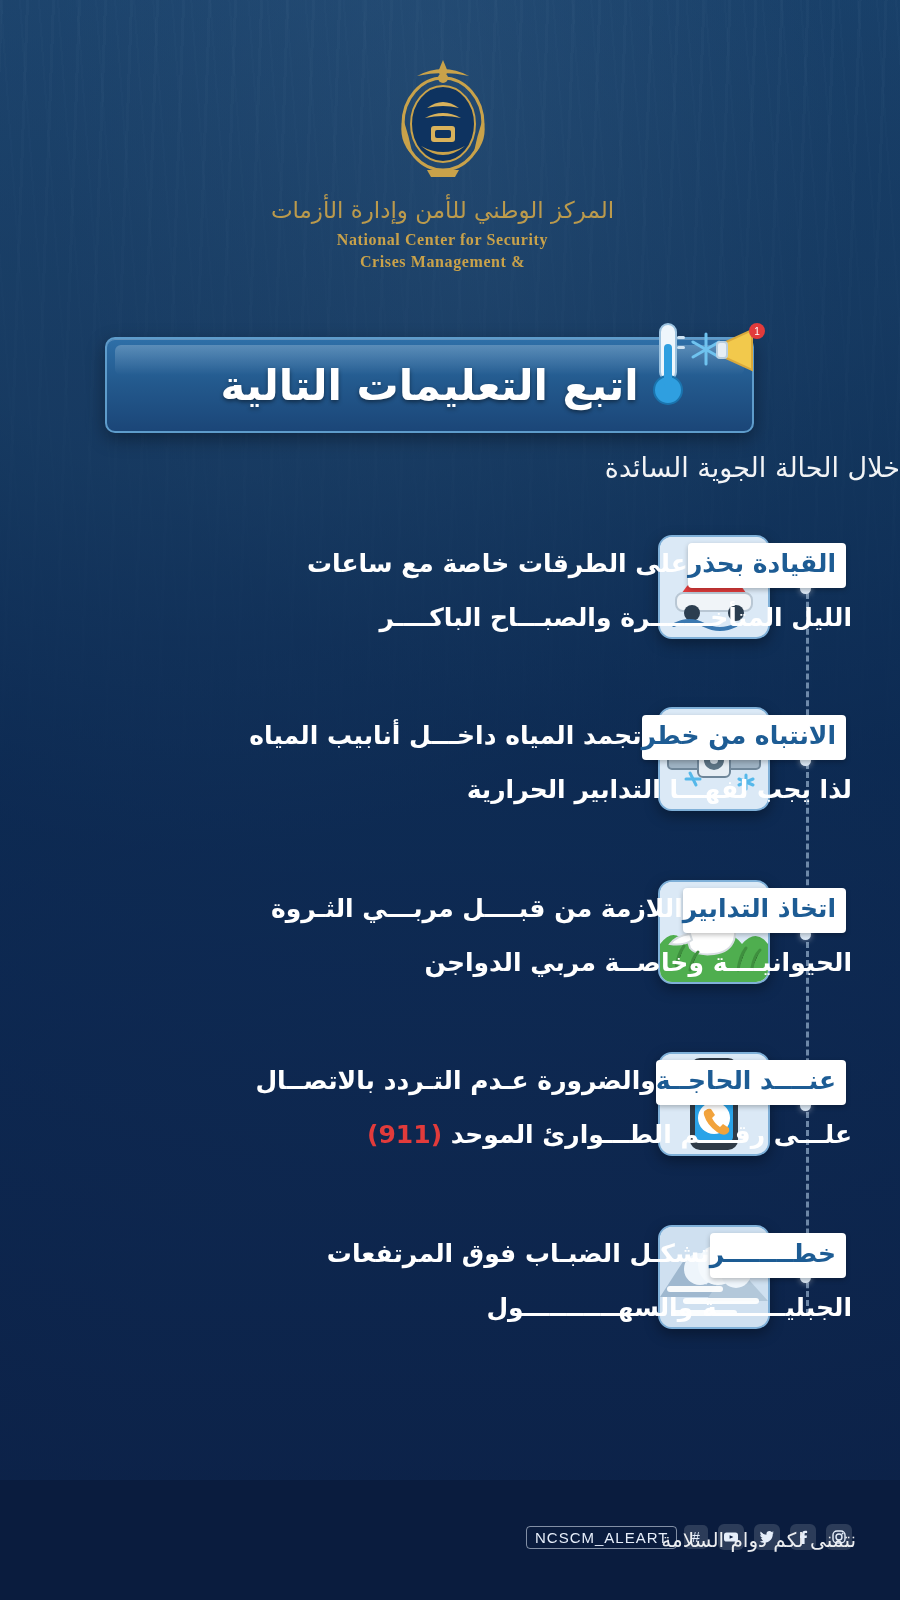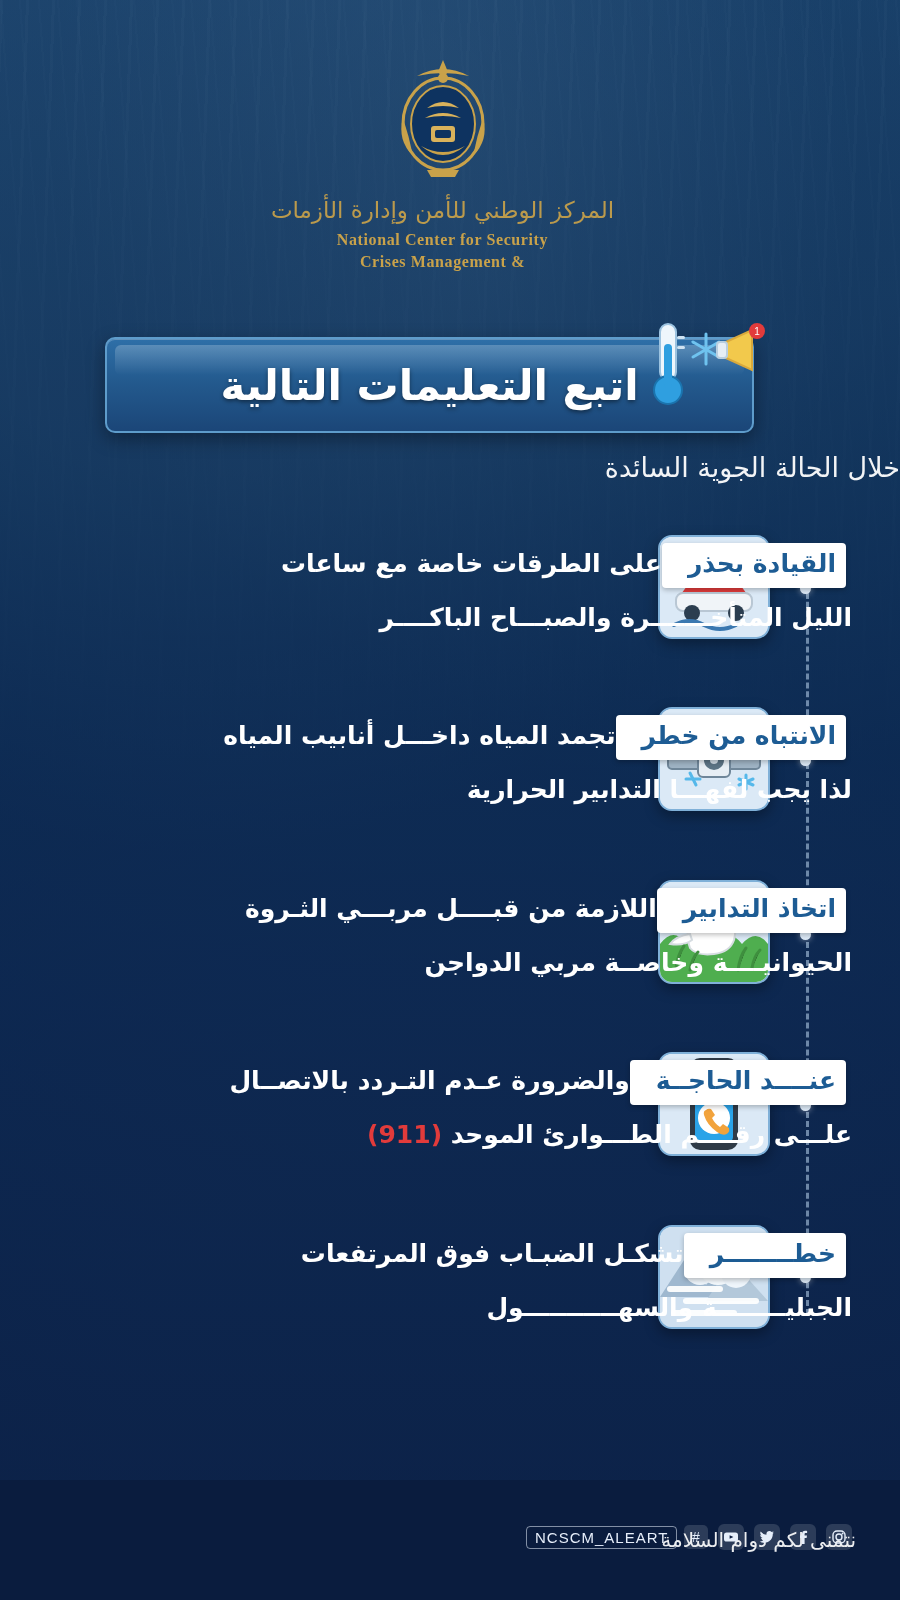--- a/index.html
+++ b/index.html
@@ -90,21 +90,21 @@
     overflow:hidden;
   }
   .icon-box svg{display:block;width:100%;height:100%;}
   .texts{position:absolute;right:0;left:0;top:8px;padding-left:170px;padding-right:48px;text-align:left;direction:rtl;}
   .line{
     font-size:25px;font-weight:bold;color:#ffffff;line-height:1.62;
     text-align:justify;
   }
   .hl{
     display:inline-block;background:#ffffff;color:#1d5c94;
-    border-radius:4px;padding:1px 10px 3px 26px;margin-right:6px;
+    border-radius:4px;padding:1px 10px 3px 0;margin-right:6px;
     box-shadow:0 2px 5px rgba(0,0,0,.25);
   }
   .red{color:#e23b3b;}
   .line.second{display:block;margin-top:10px;}
 
   
   .footer{
     position:absolute;left:0;right:0;bottom:0;height:120px;
     background:#0a1c3e;
   }

